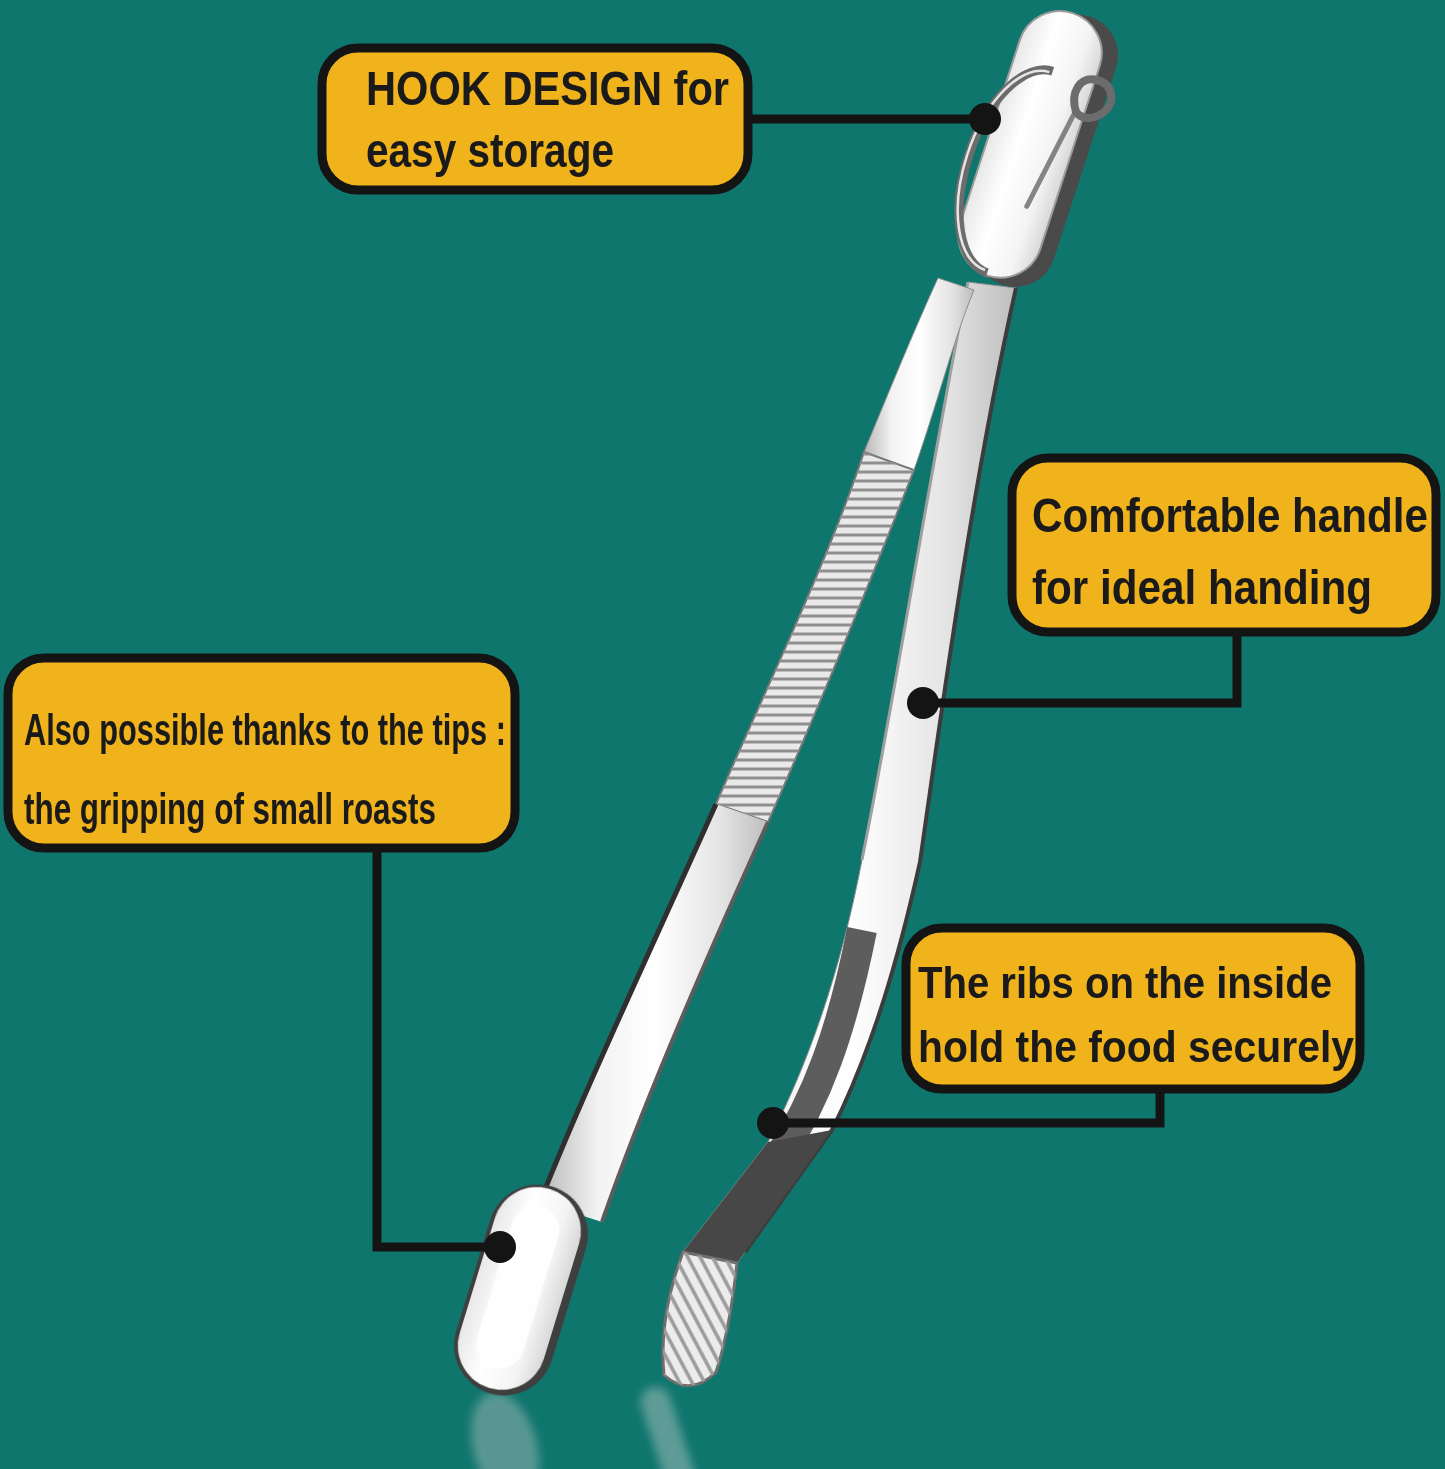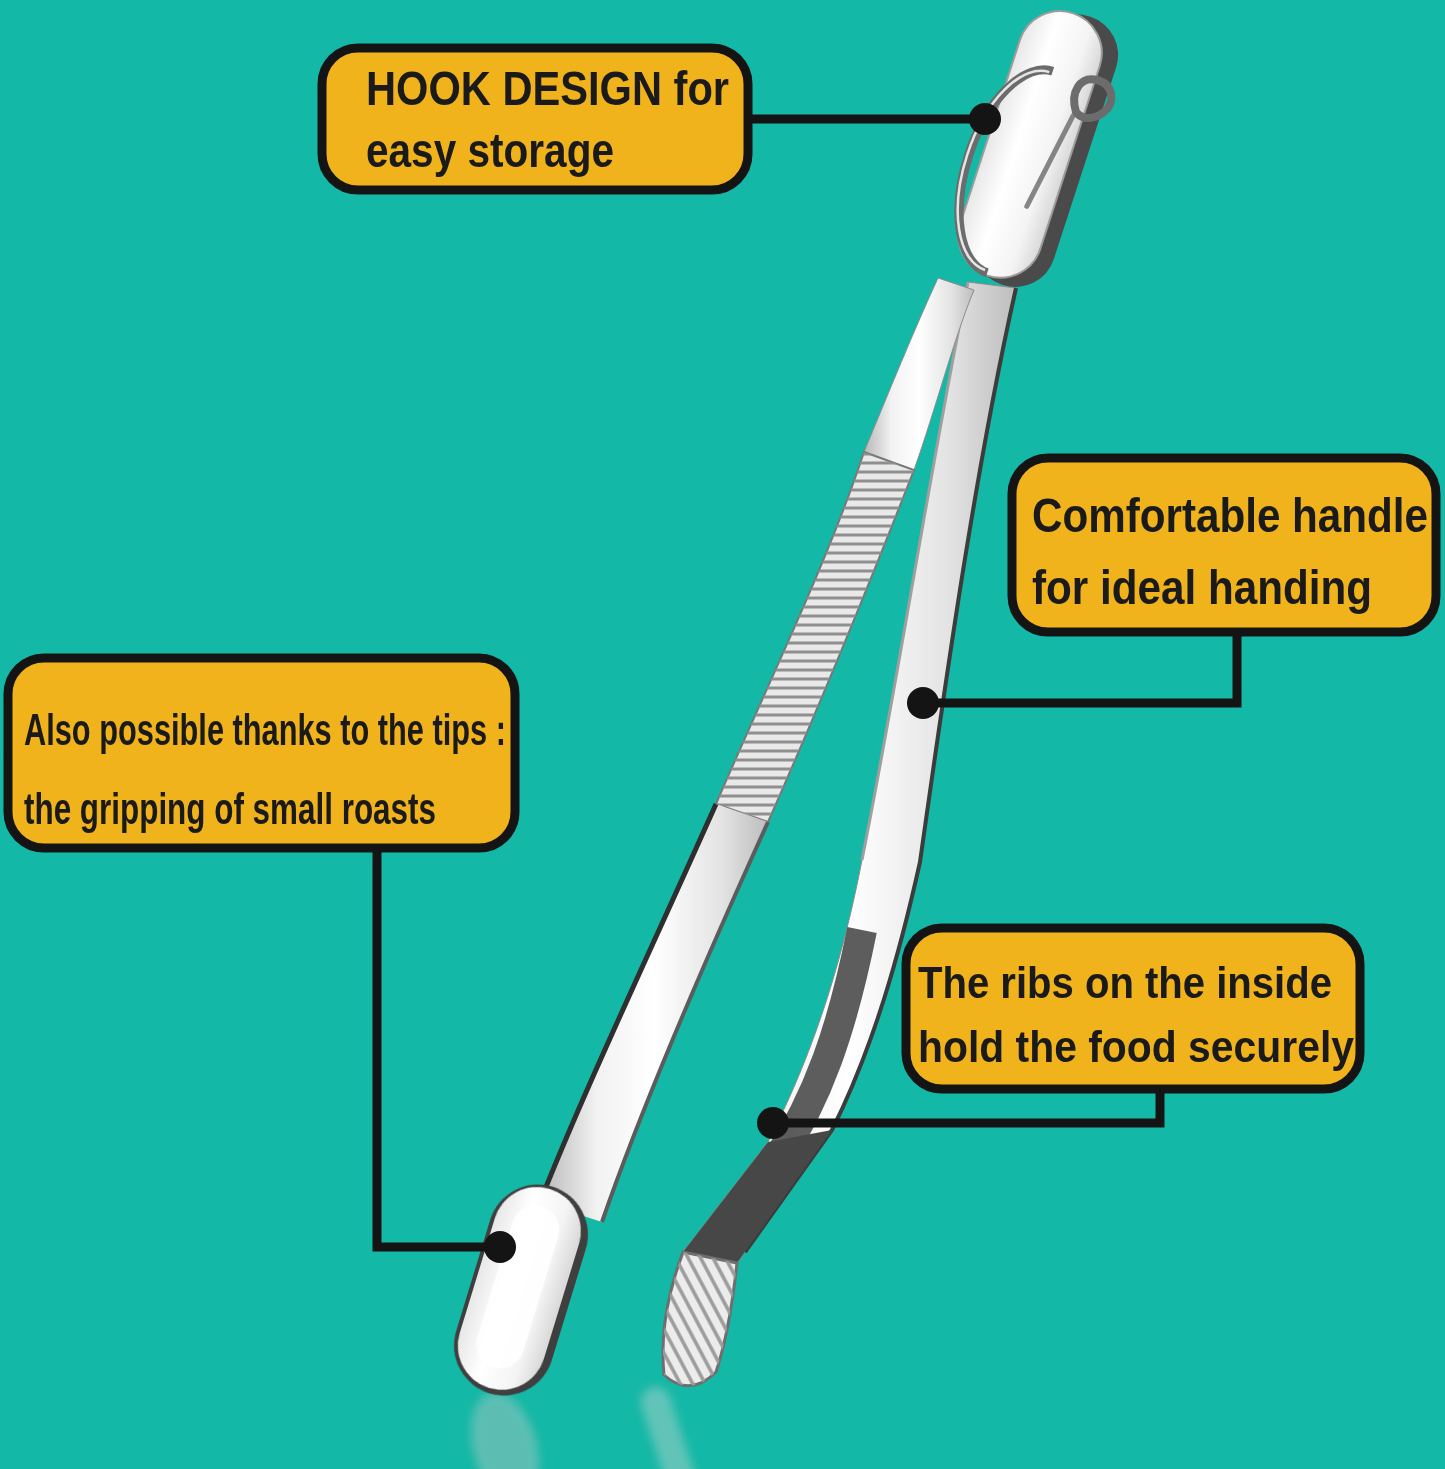--- a/index.html
+++ b/index.html
@@ -1,16 +1,16 @@
 <!DOCTYPE html>
 <html><head>
 <meta charset="utf-8">
 <style>
   html,body{margin:0;padding:0;background:#ffffff;}
-  .canvas{position:relative;width:1445px;height:1469px;background:#14b8a6;overflow:hidden;
+  .canvas{position:relative;width:1445px;height:1469px;background:#0f766e;overflow:hidden;
           font-family:"Liberation Sans",sans-serif;}
   .canvas svg{position:absolute;left:0;top:0;}
   svg text{font-family:"Liberation Sans",sans-serif;font-weight:700;fill:#1A1A1A;}
 </style>
 </head>
 <body>
 
 <div class="canvas">
 <svg width="1445" height="1469" viewBox="0 0 1445 1469" xmlns="http://www.w3.org/2000/svg">
   <defs>

